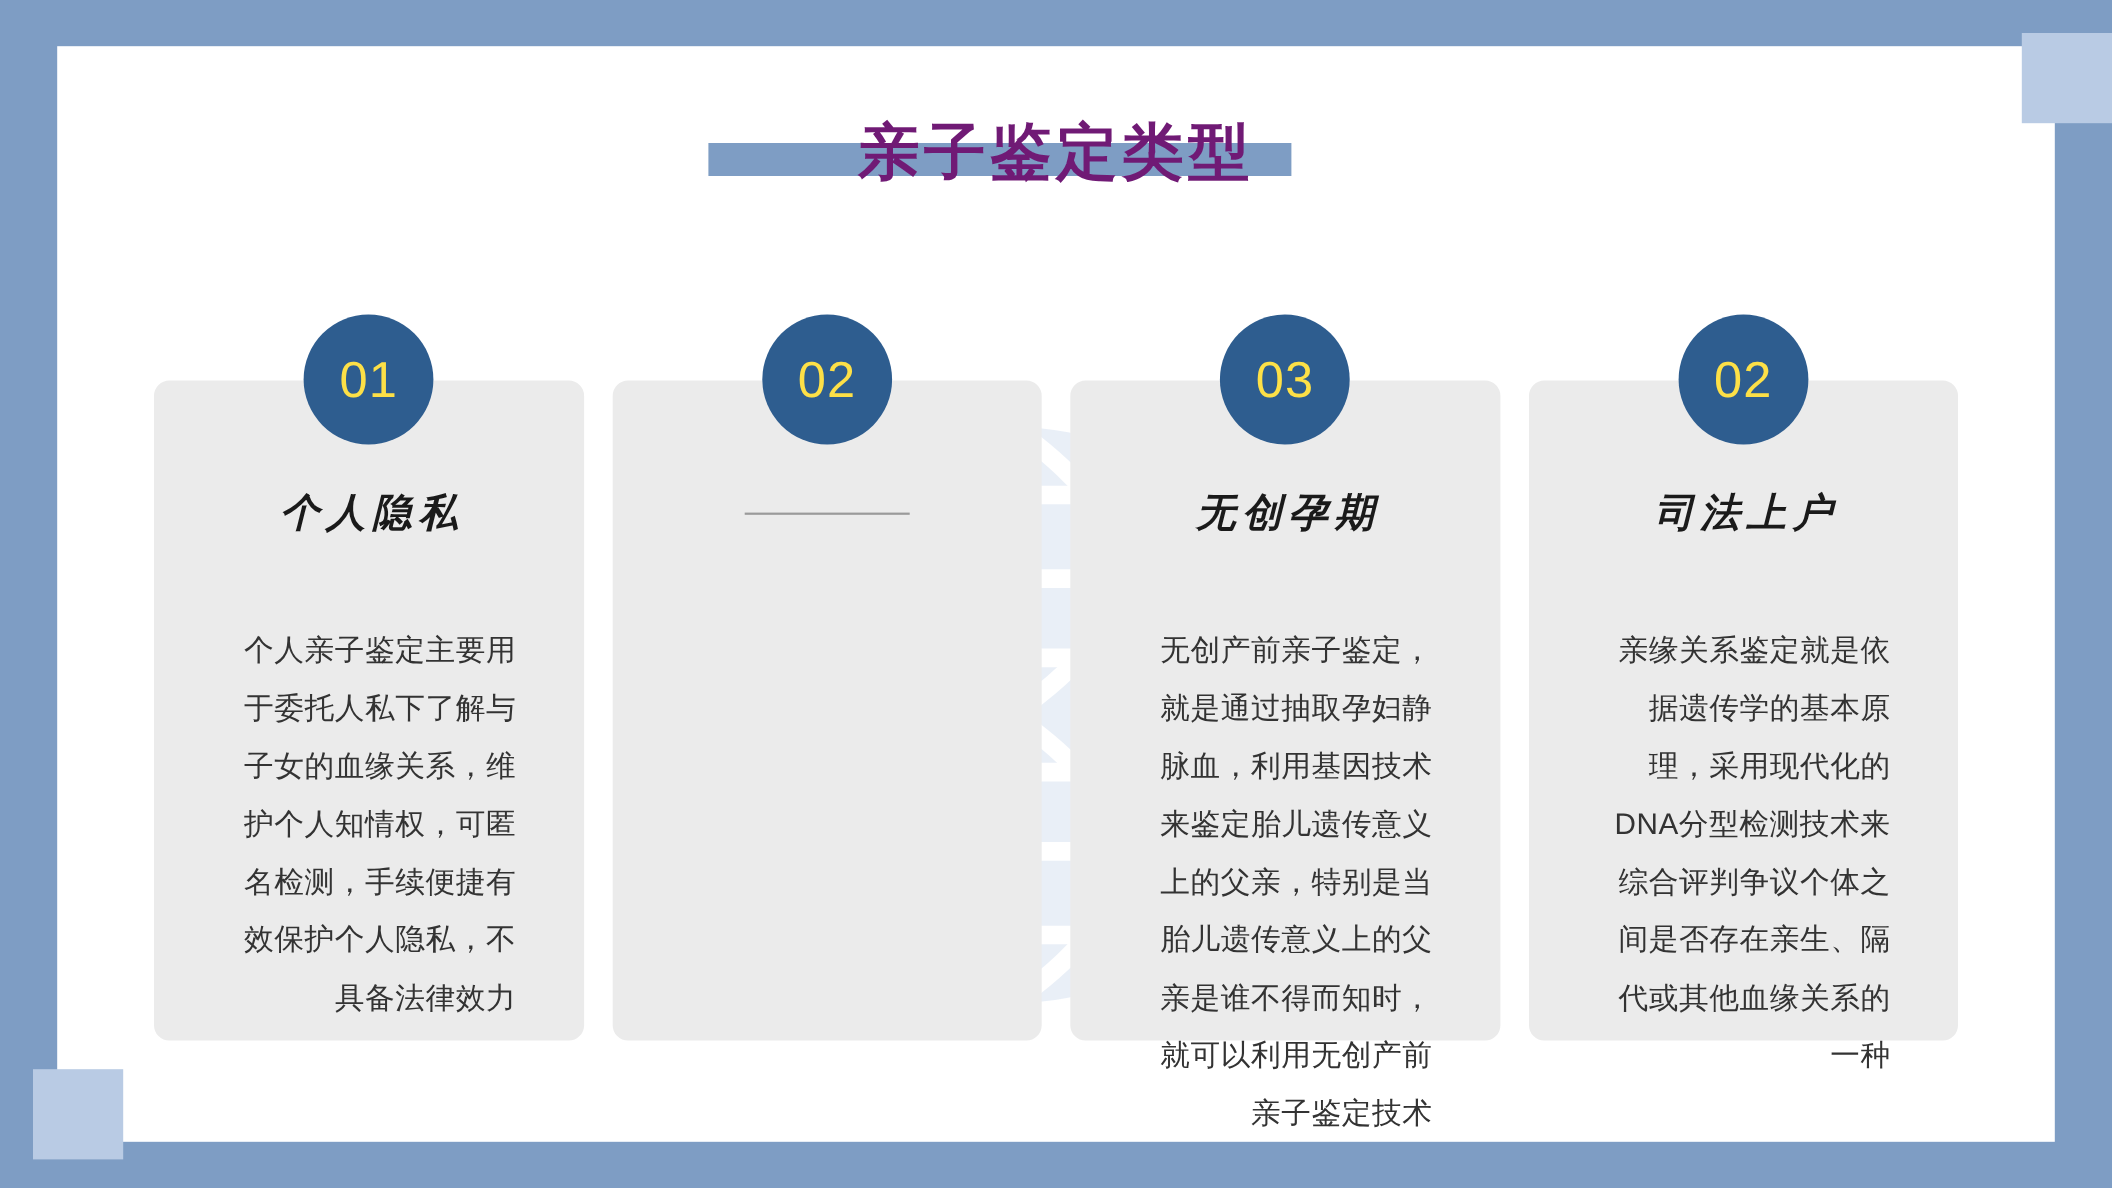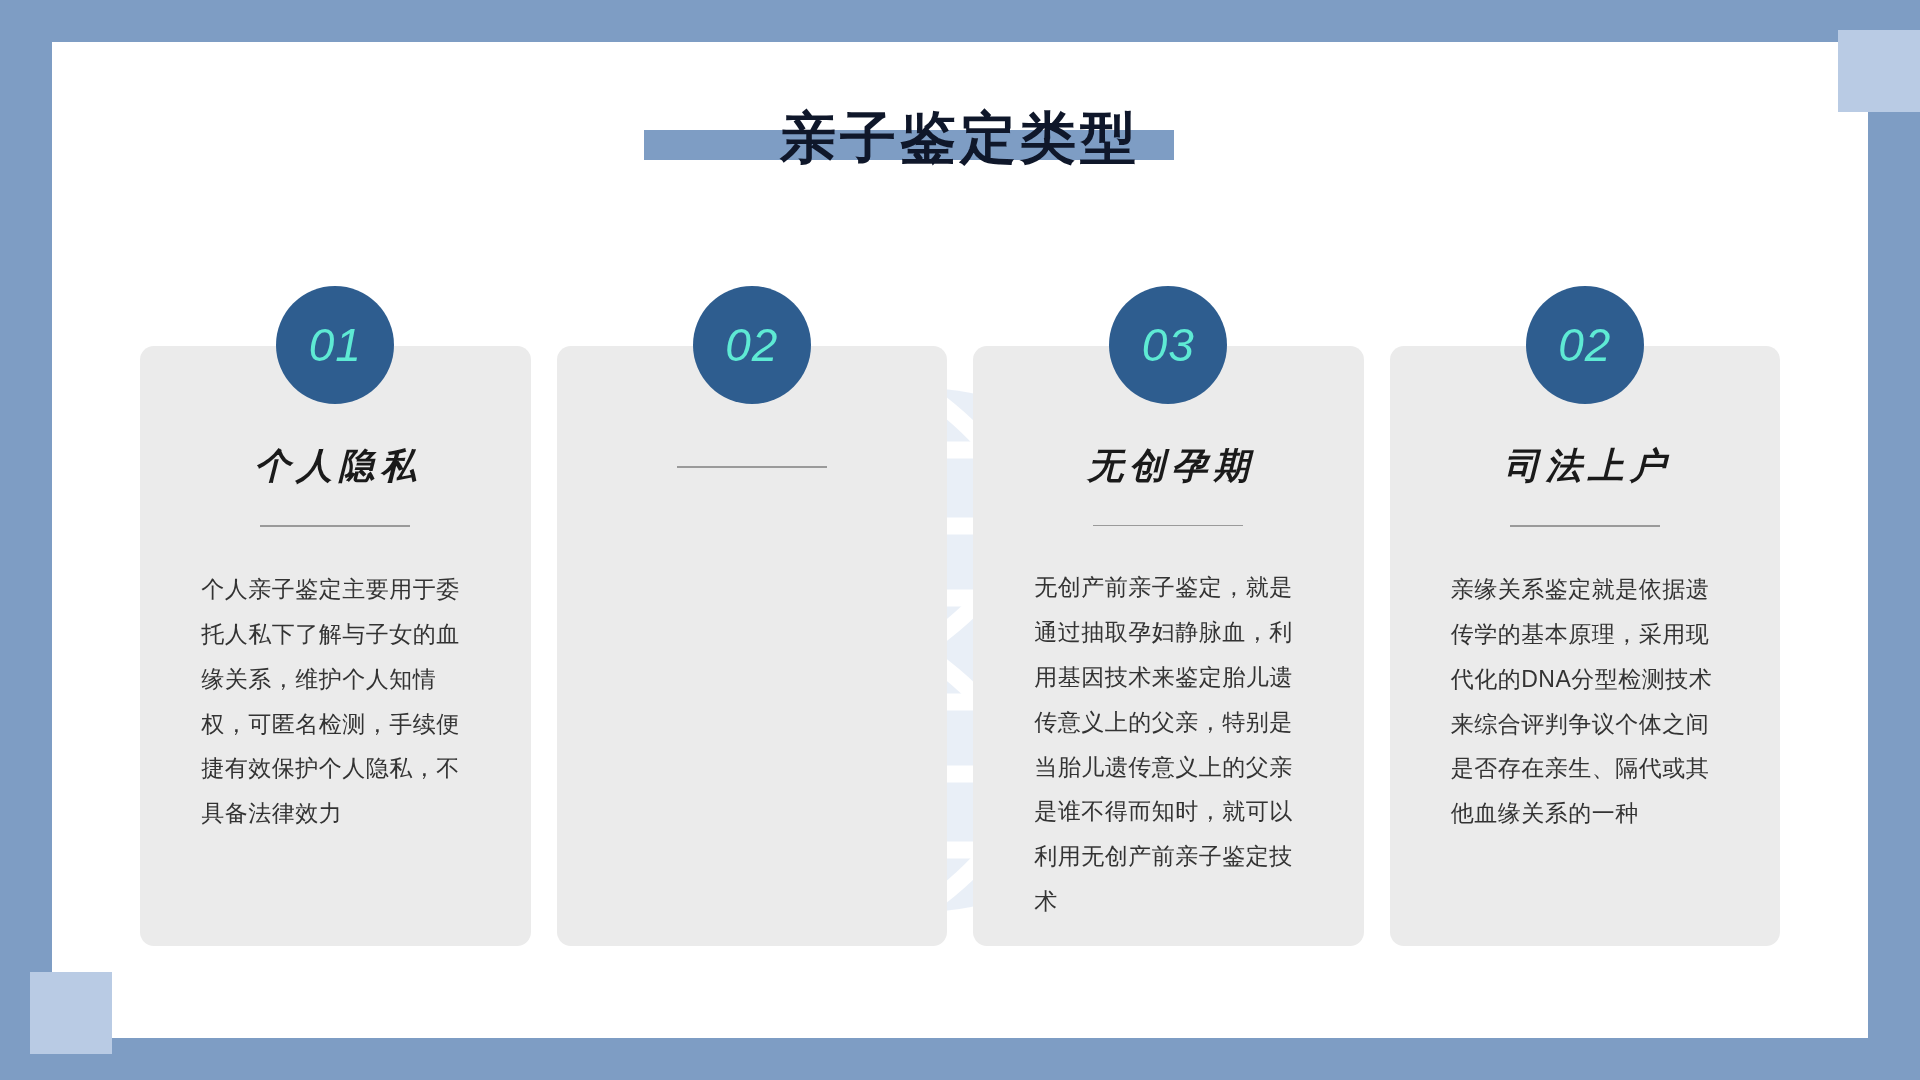--- a/index.html
+++ b/index.html
@@ -67,21 +67,21 @@
     width:530px;
     height:30px;
     background:#7e9dc4;
     z-index:0;
   }
   #page-title {
     position:relative;
     z-index:1;
     font-size:56px;
     font-weight:700;
-    color:#0f172a;
+    color:#701a75;
     letter-spacing:4px;
     line-height:1;
     white-space:nowrap;
   }
 
   
   #cards-row {
     position:absolute;
     left:140px; top:346px;
     width:1640px; height:600px;
@@ -99,50 +99,49 @@
     align-items:center;
   }
   .card-badge {
     position:absolute;
     top:-60px;
     left:50%;
     transform:translateX(-50%);
     width:118px; height:118px;
     border-radius:50%;
     background:#2e5d8f;
-    color:#5eead4;
+    color:#fde047;
     display:flex;
     align-items:center;
     justify-content:center;
     font-size:46px;
     font-weight:400;
     letter-spacing:1px;
-    font-style:italic;
   }
   .card-heading {
     font-size:36px;
     font-weight:700;
     color:#1a1a1a;
     letter-spacing:6px;
     text-indent:6px;
     margin-top:10px;
     white-space:nowrap;
     font-style:italic;
   }
   .card-divider {
     width:150px;
     height:2px;
     background:#9a9a9a;
     margin:34px 0 40px;
   }
   .card-body {
-    font-size:23px;
+    font-size:27px;
     line-height:1.95;
     color:#333333;
-    text-align:left;
+    text-align:right;
     letter-spacing:0.5px;
     max-width:268px;
   }
 </style>
 </head>
 <body>
 
 <div id="slide">
 
   <div id="inner-panel"></div>

